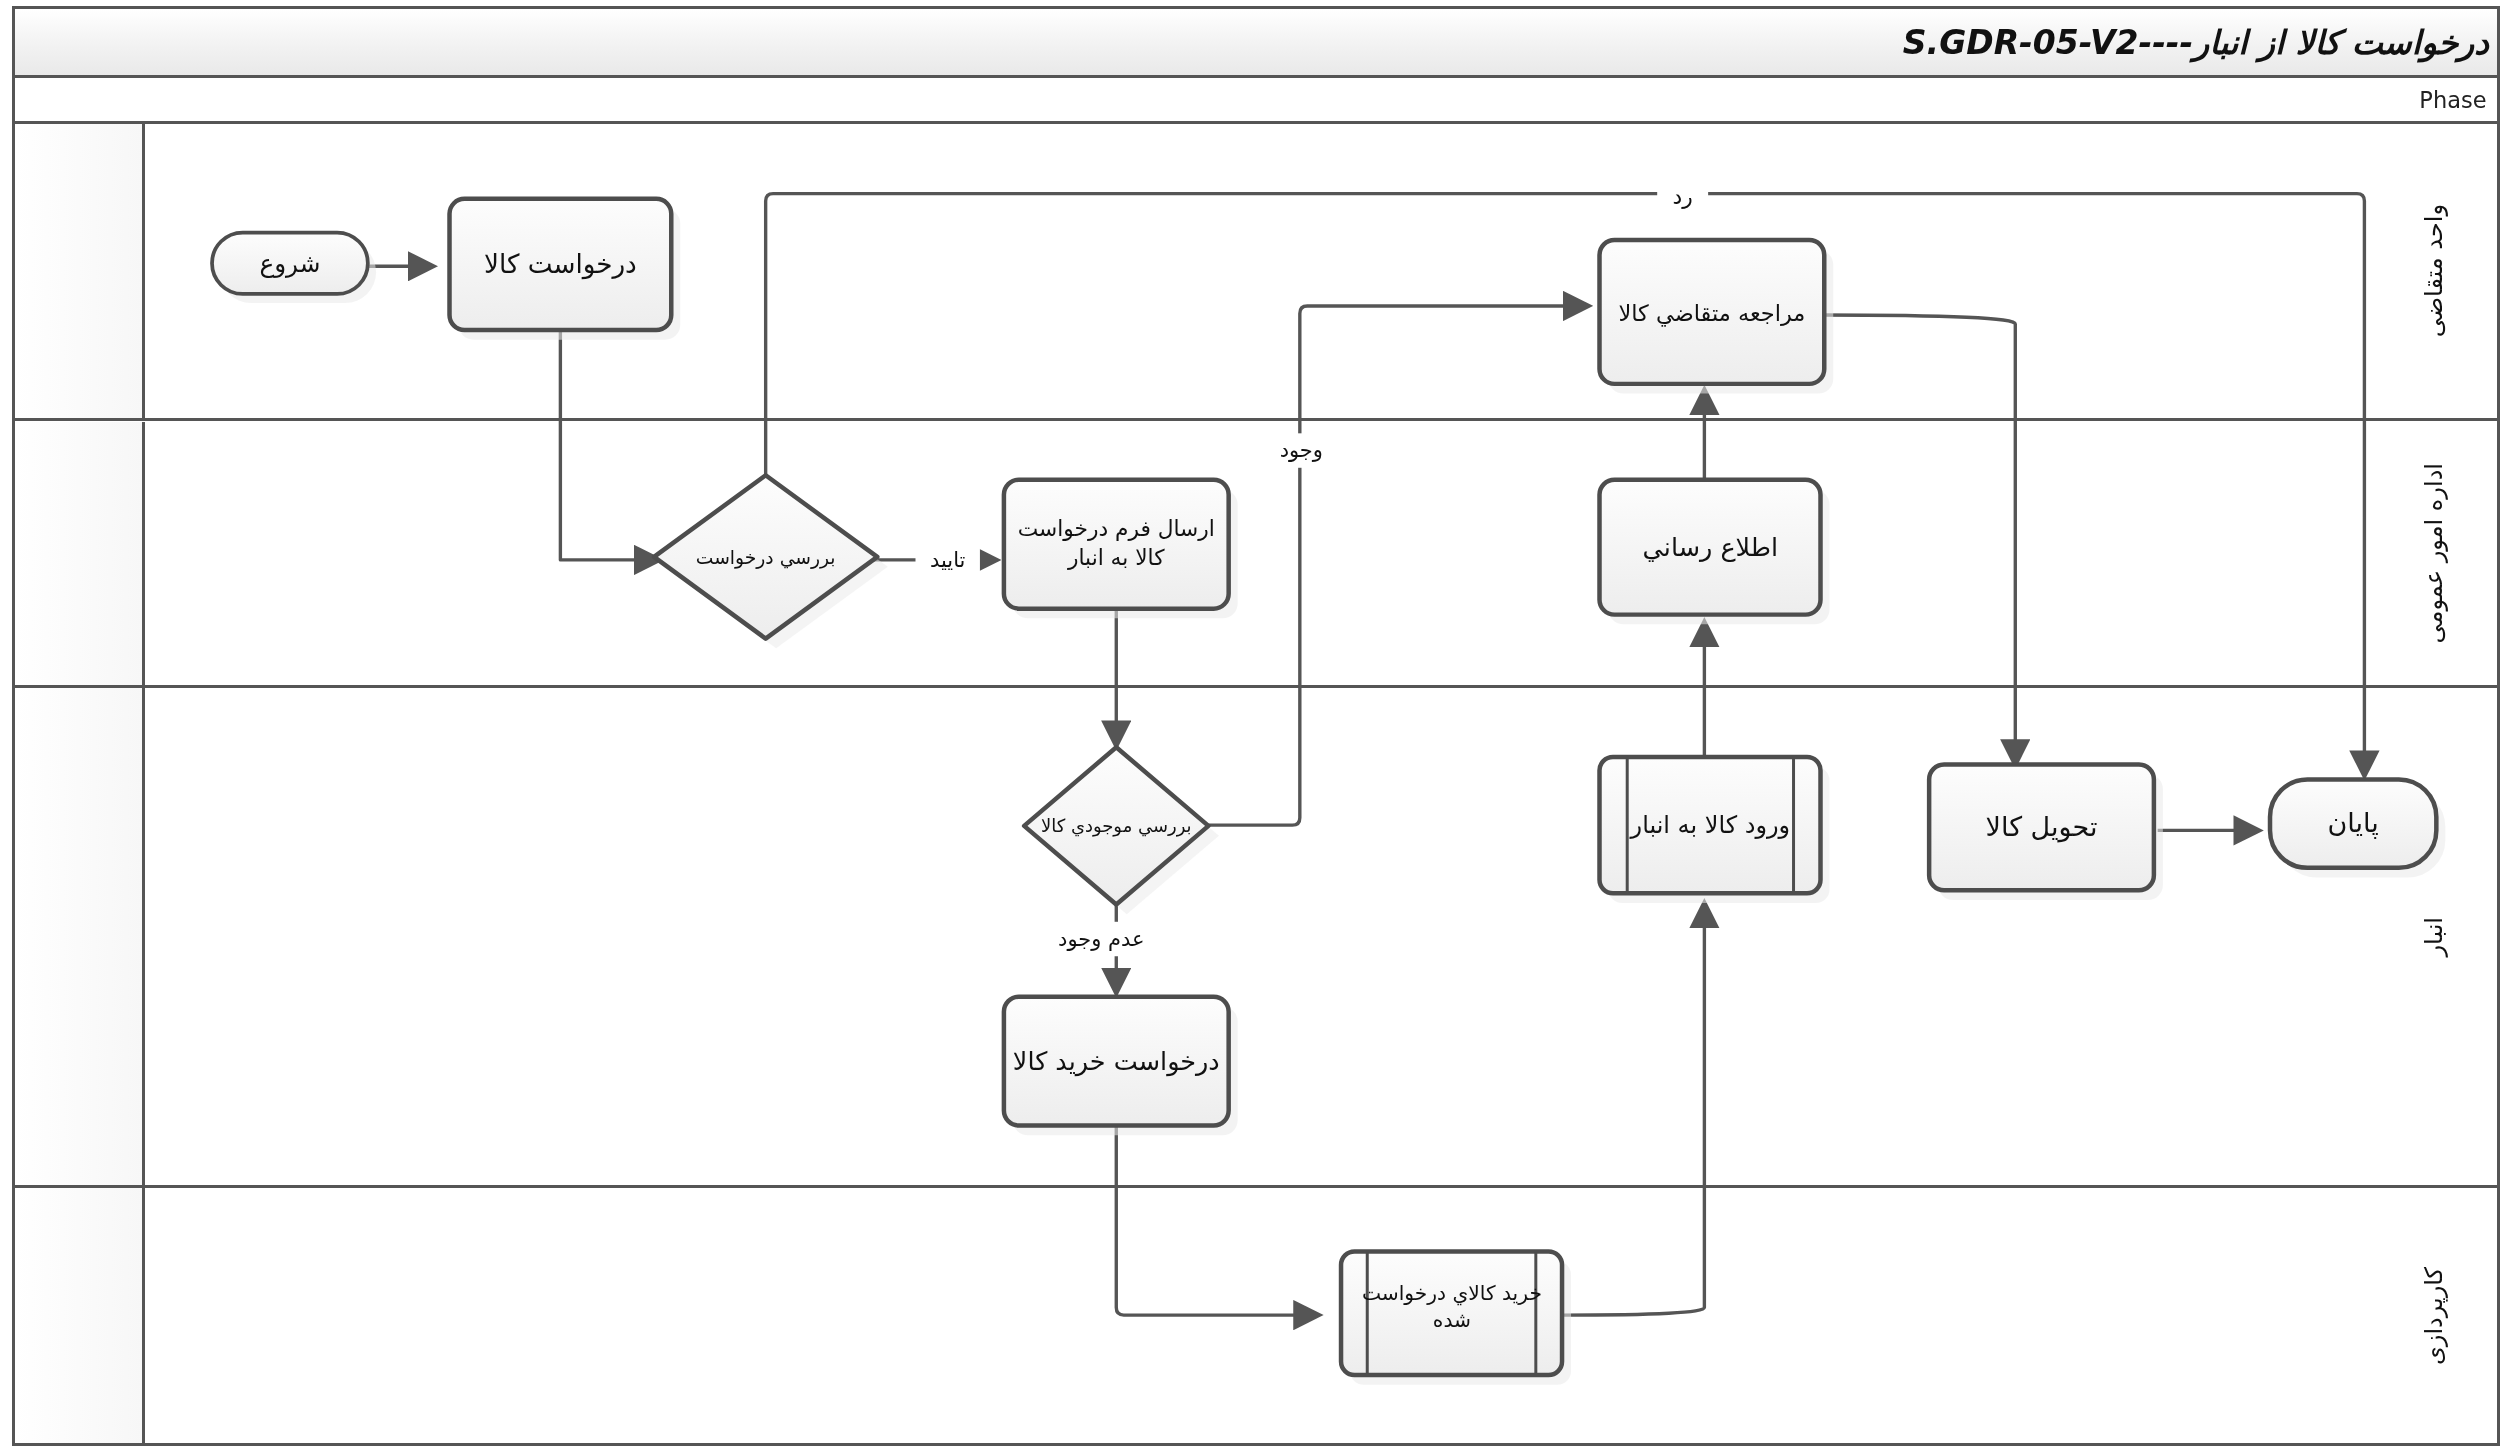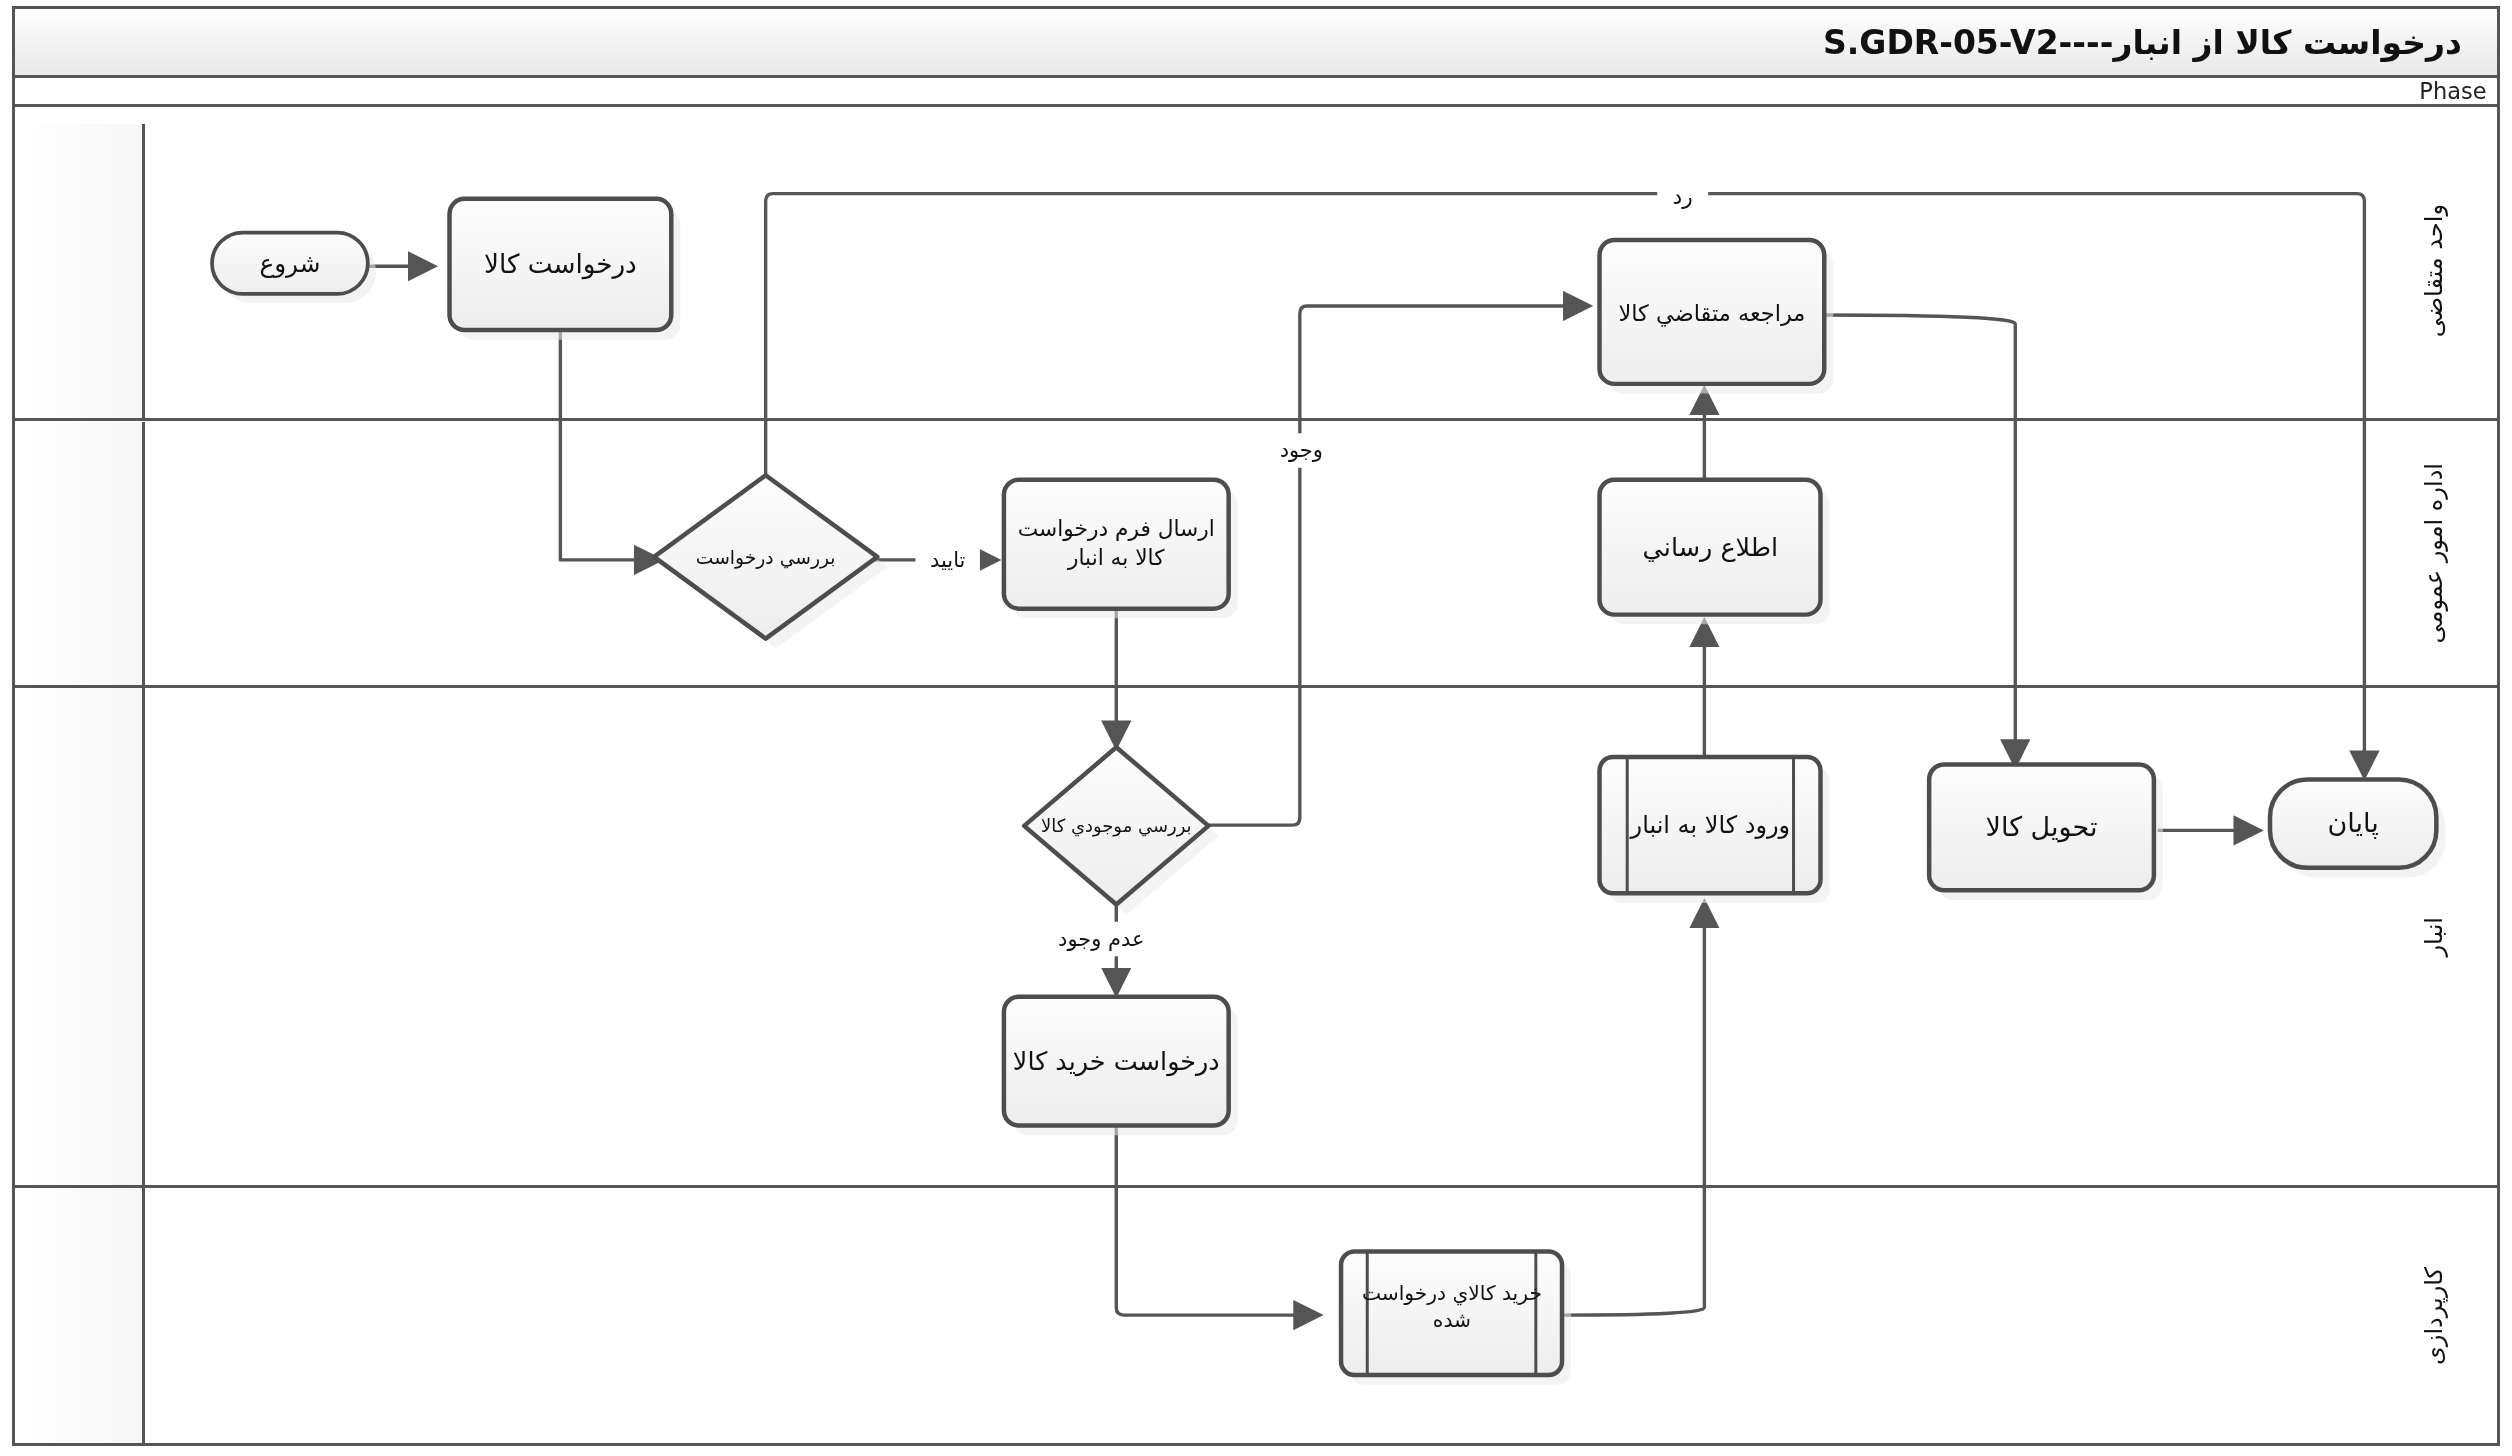--- a/index.html
+++ b/index.html
@@ -30,31 +30,32 @@
     background:linear-gradient(to bottom,#ffffff 0%,#f2f2f2 55%,#e9e9e9 100%);
     border-bottom:3px solid #555555;
     box-sizing:border-box;
     display:flex;align-items:center;
     direction:rtl;
   }
   .title-text{
     font-size:33px;
     font-weight:bold;
     color:#111111;
-    padding-right:35px;
+    padding-right:8px;
     letter-spacing:0px;
     white-space:nowrap;
     font-family:"DejaVu Sans","Liberation Sans",sans-serif;
+    font-style:italic;
   }
 
   
   .phase-band{
     position:absolute;
     left:15px;top:78px;
-    width:2482px;height:29px;
+    width:2482px;height:46px;
     border-bottom:3px solid #555555;
     box-sizing:border-box;
     background:#ffffff;
     display:flex;align-items:center;justify-content:flex-start;
     direction:ltr;
   }
   .phase-text{
     font-size:22.5px;color:#222222;
     margin-left:auto;padding-right:10.5px;
     font-family:"DejaVu Sans","Liberation Sans",sans-serif;

